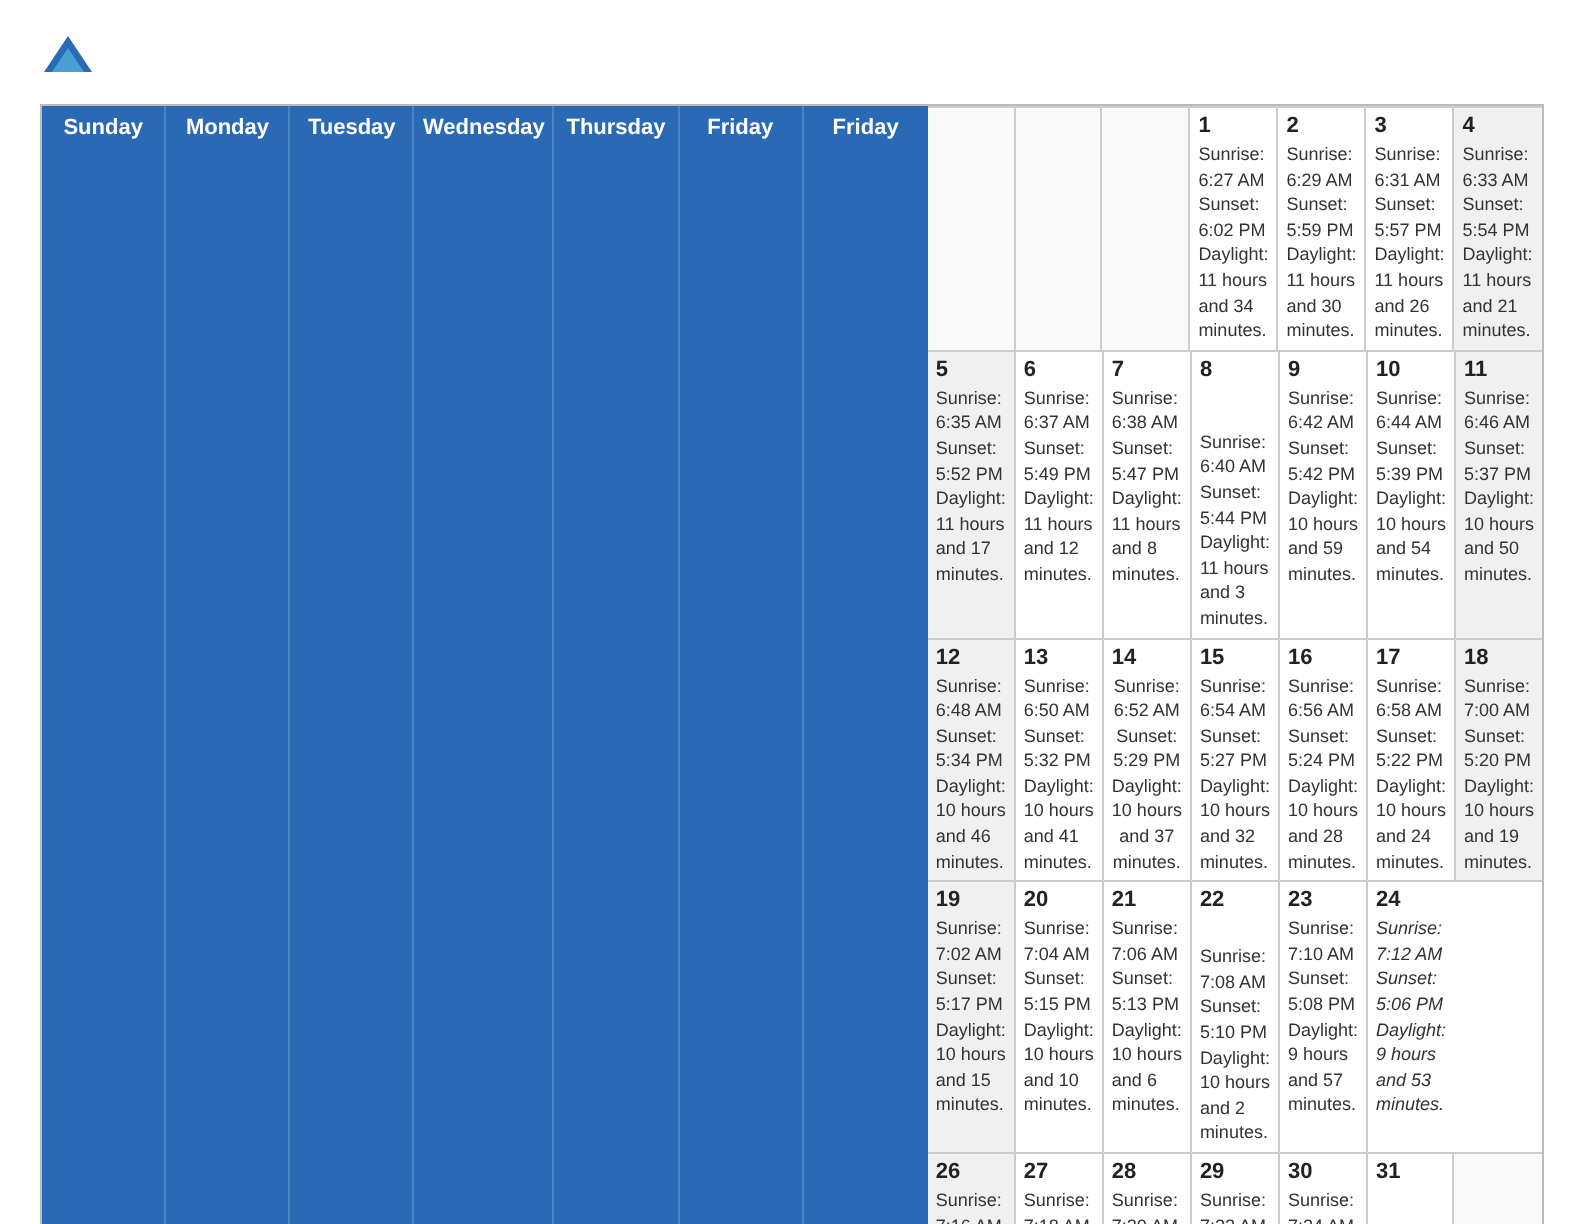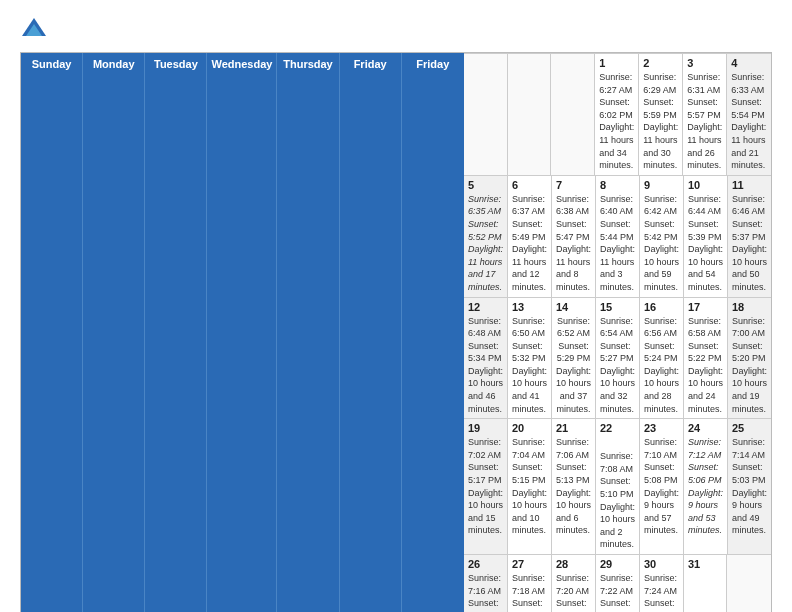--- a/index.html
+++ b/index.html
@@ -171,39 +171,39 @@
           <div class="cal-cell shaded">
             <div class="day-num">4</div>
             <div class="cell-text" style="white-space: pre-line;">Sunrise: 6:33 AM
 Sunset: 5:54 PM
 Daylight: 11 hours and 21 minutes.</div>
           </div>
         </div>
         <div class="cal-row">
           <div class="cal-cell shaded">
             <div class="day-num">5</div>
-            <div class="cell-text" style="white-space: pre-line; font-style: italic;">Sunrise: 6:35 AM
+            <div class="cell-text" style="white-space: pre-line;">Sunrise: 6:35 AM
 Sunset: 5:52 PM
 Daylight: 11 hours and 17 minutes.</div>
           </div>
           <div class="cal-cell">
             <div class="day-num">6</div>
             <div class="cell-text" style="white-space: pre-line;">Sunrise: 6:37 AM
 Sunset: 5:49 PM
 Daylight: 11 hours and 12 minutes.</div>
           </div>
           <div class="cal-cell">
             <div class="day-num">7</div>
             <div class="cell-text" style="white-space: pre-line;">Sunrise: 6:38 AM
 Sunset: 5:47 PM
 Daylight: 11 hours and 8 minutes.</div>
           </div>
           <div class="cal-cell">
             <div class="day-num">8</div>
-            <div class="cell-text" style="white-space: pre-line;">Sunrise: 6:40 AM
+            <div class="cell-text" style="white-space: pre-line; margin-top: 22px;">Sunrise: 6:40 AM
 Sunset: 5:44 PM
 Daylight: 11 hours and 3 minutes.</div>
           </div>
           <div class="cal-cell">
             <div class="day-num">9</div>
             <div class="cell-text" style="white-space: pre-line;">Sunrise: 6:42 AM
 Sunset: 5:42 PM
 Daylight: 10 hours and 59 minutes.</div>
           </div>
           <div class="cal-cell">
@@ -292,26 +292,20 @@
             <div class="day-num">23</div>
             <div class="cell-text" style="white-space: pre-line;">Sunrise: 7:10 AM
 Sunset: 5:08 PM
 Daylight: 9 hours and 57 minutes.</div>
           </div>
           <div class="cal-cell">
             <div class="day-num">24</div>
             <div class="cell-text" style="white-space: pre-line; font-style: italic;">Sunrise: 7:12 AM
 Sunset: 5:06 PM
 Daylight: 9 hours and 53 minutes.</div>
-          </div>
-          <div class="cal-cell shaded">
-            <div class="day-num">25</div>
-            <div class="cell-text" style="white-space: pre-line;">Sunrise: 7:14 AM
-Sunset: 5:03 PM
-Daylight: 9 hours and 49 minutes.</div>
           </div>
         </div>
         <div class="cal-row">
           <div class="cal-cell shaded">
             <div class="day-num">26</div>
             <div class="cell-text" style="white-space: pre-line;">Sunrise: 7:16 AM
 Sunset: 5:01 PM
 Daylight: 9 hours and 45 minutes.</div>
           </div>
           <div class="cal-cell">

